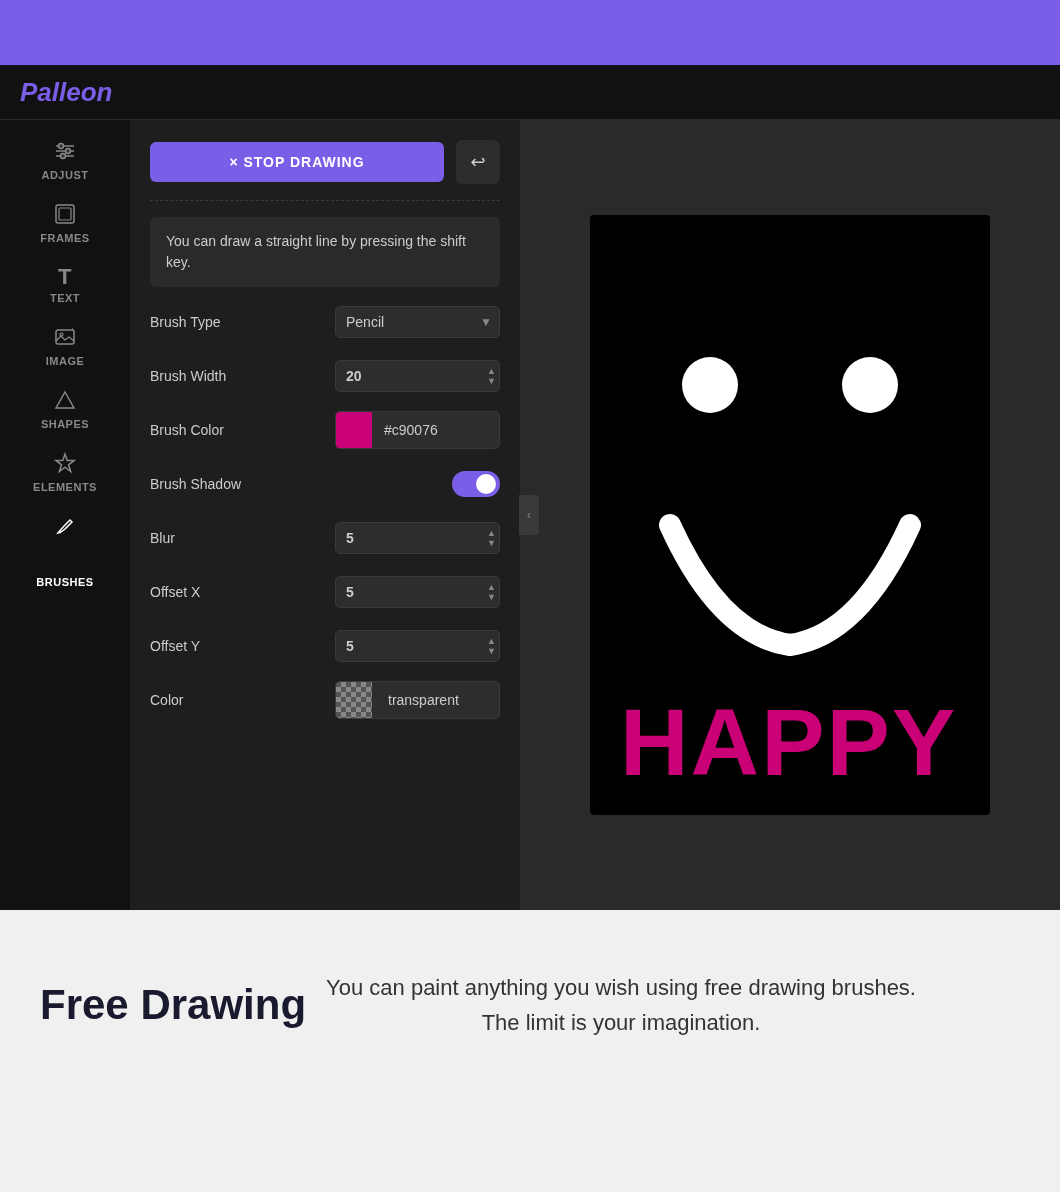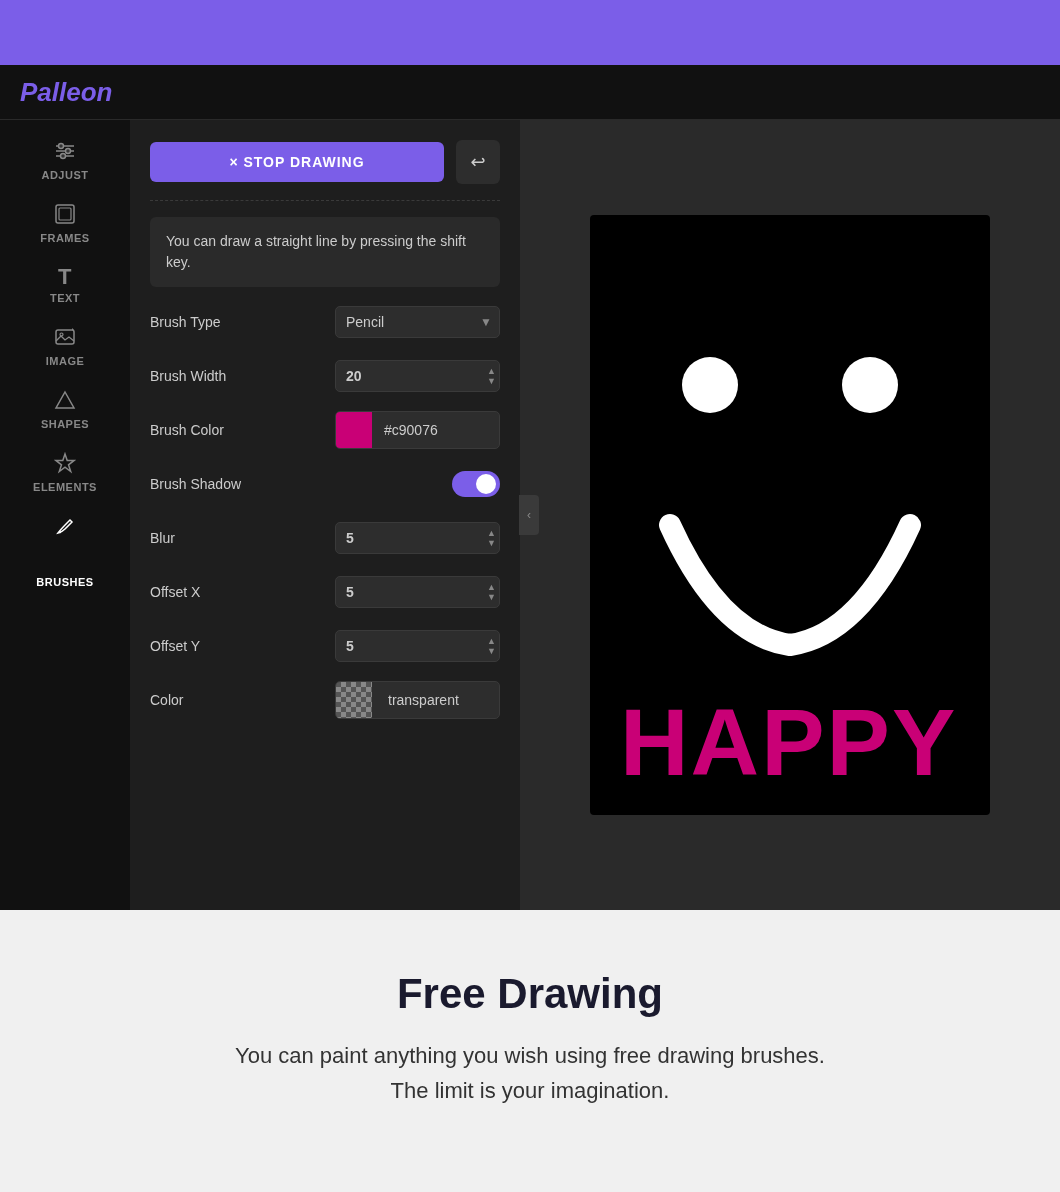--- a/index.html
+++ b/index.html
@@ -336,21 +336,20 @@
       width: 100%;
       height: 100%;
     }
 
     
     .bottom-section {
       background: #f0f0f0;
       padding: 60px 40px 60px;
       text-align: center;
       display: flex;
-      flex-direction: column;
       align-items: center;
       gap: 20px;
     }
     .bottom-title {
       font-size: 42px;
       font-weight: 700;
       color: #1a1a2e;
     }
     .bottom-desc {
       font-size: 22px;

